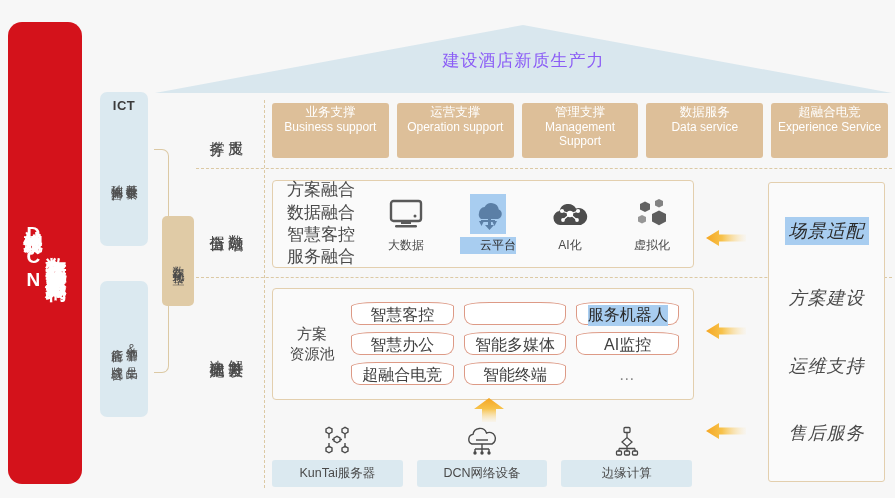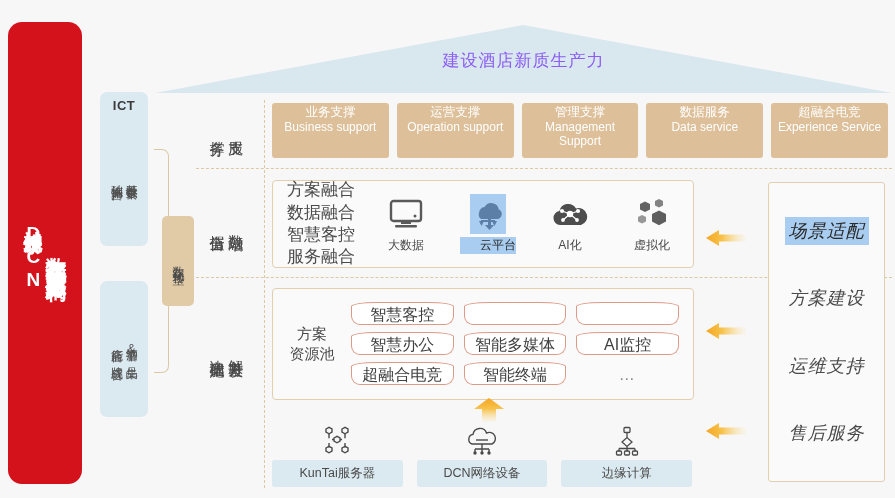--- a/index.html
+++ b/index.html
@@ -339,20 +339,23 @@
       </div>
 
       <div class="cyl">
         <div class="top"></div>
         <div class="body"></div>
       </div>
 
       <div class="cyl sel">
         <div class="top"></div>
         <div class="body"></div>
+        <div class="txt">
+            <span>服务机器人</span>
+          </div>
       </div>
 
       <div class="cyl">
         <div class="top"></div>
         <div class="body"></div>
         <div class="txt">
             <span>智慧办公</span>
           </div>
       </div>
 

